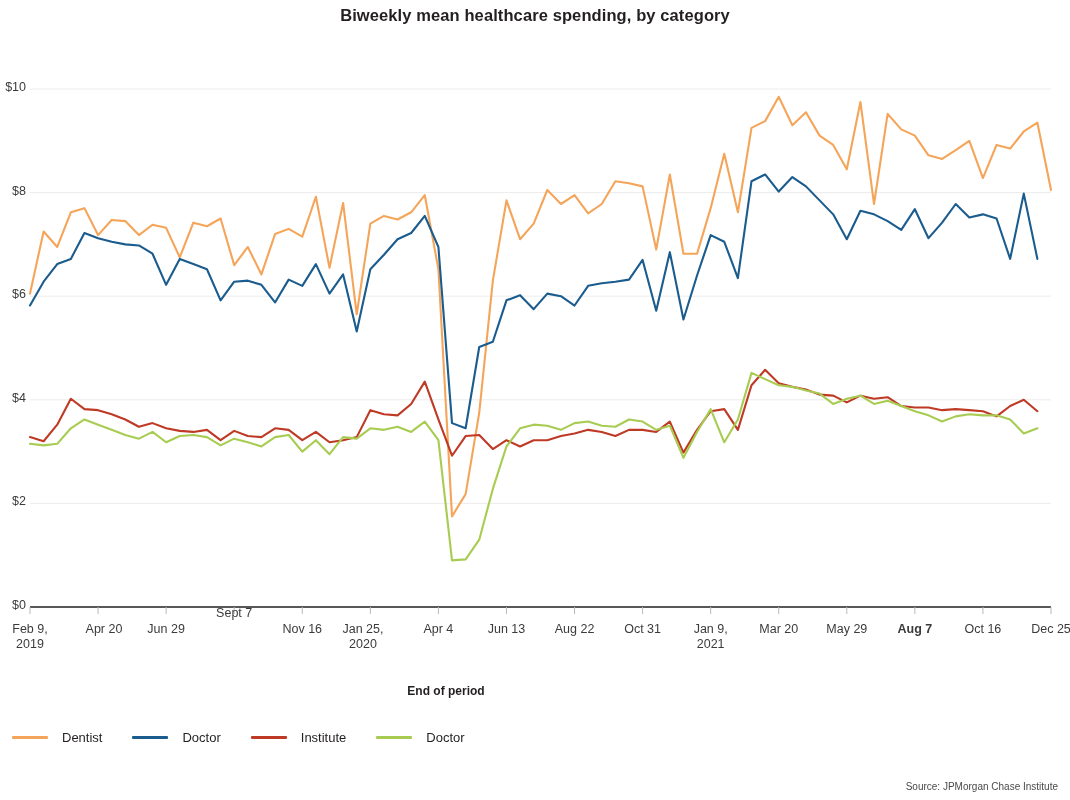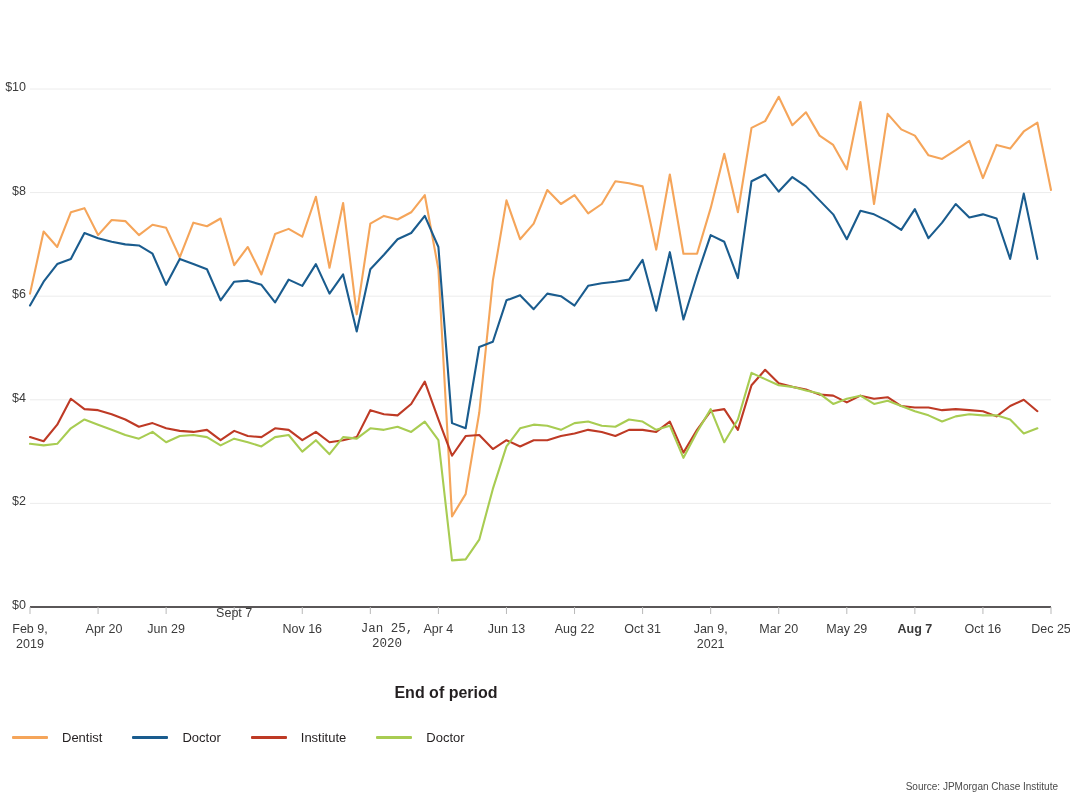--- a/index.html
+++ b/index.html
@@ -50,21 +50,21 @@
     color: #3b3b3b;
     line-height: 15px;
     width: 90px;
   }
   .axis-title {
     position: absolute;
     top: 684px;
     left: 0;
     width: 892px;
     text-align: center;
-    font-size: 16px;
+    font-size: 12px;
     font-weight: bold;
     color: #231f20;
   }
   .legend {
     position: absolute;
     top: 730px;
     left: 12px;
     display: flex;
     align-items: center;
   }
@@ -90,20 +90,21 @@
     right: 12px;
     font-size: 10px;
     color: #4a4a4a;
   }
 </style>
 </head>
 <body>
 
 <div id="chart-root">
 
+  <div class="chart-title">Biweekly mean healthcare spending, by category</div>
 
   <svg class="plot-svg" id="plot-svg" width="1070" height="800">
       <line x1="30" x2="1051" y1="607" y2="607" stroke="#231f20" stroke-width="1.4"></line>
       <line x1="30" x2="1051" y1="503.4" y2="503.4" stroke="#ececec" stroke-width="1"></line>
       <line x1="30" x2="1051" y1="399.79999999999995" y2="399.79999999999995" stroke="#ececec" stroke-width="1"></line>
       <line x1="30" x2="1051" y1="296.2" y2="296.2" stroke="#ececec" stroke-width="1"></line>
       <line x1="30" x2="1051" y1="192.59999999999997" y2="192.59999999999997" stroke="#ececec" stroke-width="1"></line>
       <line x1="30" x2="1051" y1="89" y2="89" stroke="#ececec" stroke-width="1"></line>
       <line x1="30" x2="30" y1="607" y2="614" stroke="#b9b9b9" stroke-width="1"></line>
       <line x1="98.06666666666666" x2="98.06666666666666" y1="607" y2="614" stroke="#b9b9b9" stroke-width="1"></line>
@@ -134,21 +135,21 @@
       <div class="ytick-label" style="left: -8px; top: 287.2px;">$6</div>
       <div class="ytick-label" style="left: -8px; top: 183.6px;">$8</div>
       <div class="ytick-label" style="left: -8px; top: 80px;">$10</div>
     </div>
   <div id="xtick-layer">
       <div class="xtick-label" style="left: -15px; top: 622px;">Feb 9,<br>2019</div>
       <div class="xtick-label" style="left: 59px; top: 622px;">Apr 20</div>
       <div class="xtick-label" style="left: 121.133px; top: 622px;">Jun 29</div>
       <div class="xtick-label" style="left: 189.2px; top: 606px;">Sept 7</div>
       <div class="xtick-label" style="left: 257.267px; top: 622px;">Nov 16</div>
-      <div class="xtick-label" style="left: 342px; top: 622px; font-family: Liberation Mono, monospace;">Jan 25,<br>2020</div>
+      <div class="xtick-label" style="left: 318px; top: 622px;">Jan 25,<br>2020</div>
       <div class="xtick-label" style="left: 393.4px; top: 622px;">Apr 4</div>
       <div class="xtick-label" style="left: 461.467px; top: 622px;">Jun 13</div>
       <div class="xtick-label" style="left: 529.533px; top: 622px;">Aug 22</div>
       <div class="xtick-label" style="left: 597.6px; top: 622px;">Oct 31</div>
       <div class="xtick-label" style="left: 665.667px; top: 622px;">Jan 9,<br>2021</div>
       <div class="xtick-label" style="left: 733.733px; top: 622px;">Mar 20</div>
       <div class="xtick-label" style="left: 801.8px; top: 622px;">May 29</div>
       <div class="xtick-label" style="left: 869.867px; top: 622px; font-weight: bold;">Aug 7</div>
       <div class="xtick-label" style="left: 937.933px; top: 622px; text-align: center;">Oct 16</div>
       <div class="xtick-label" style="left: 1006px; top: 622px;">Dec 25</div>

